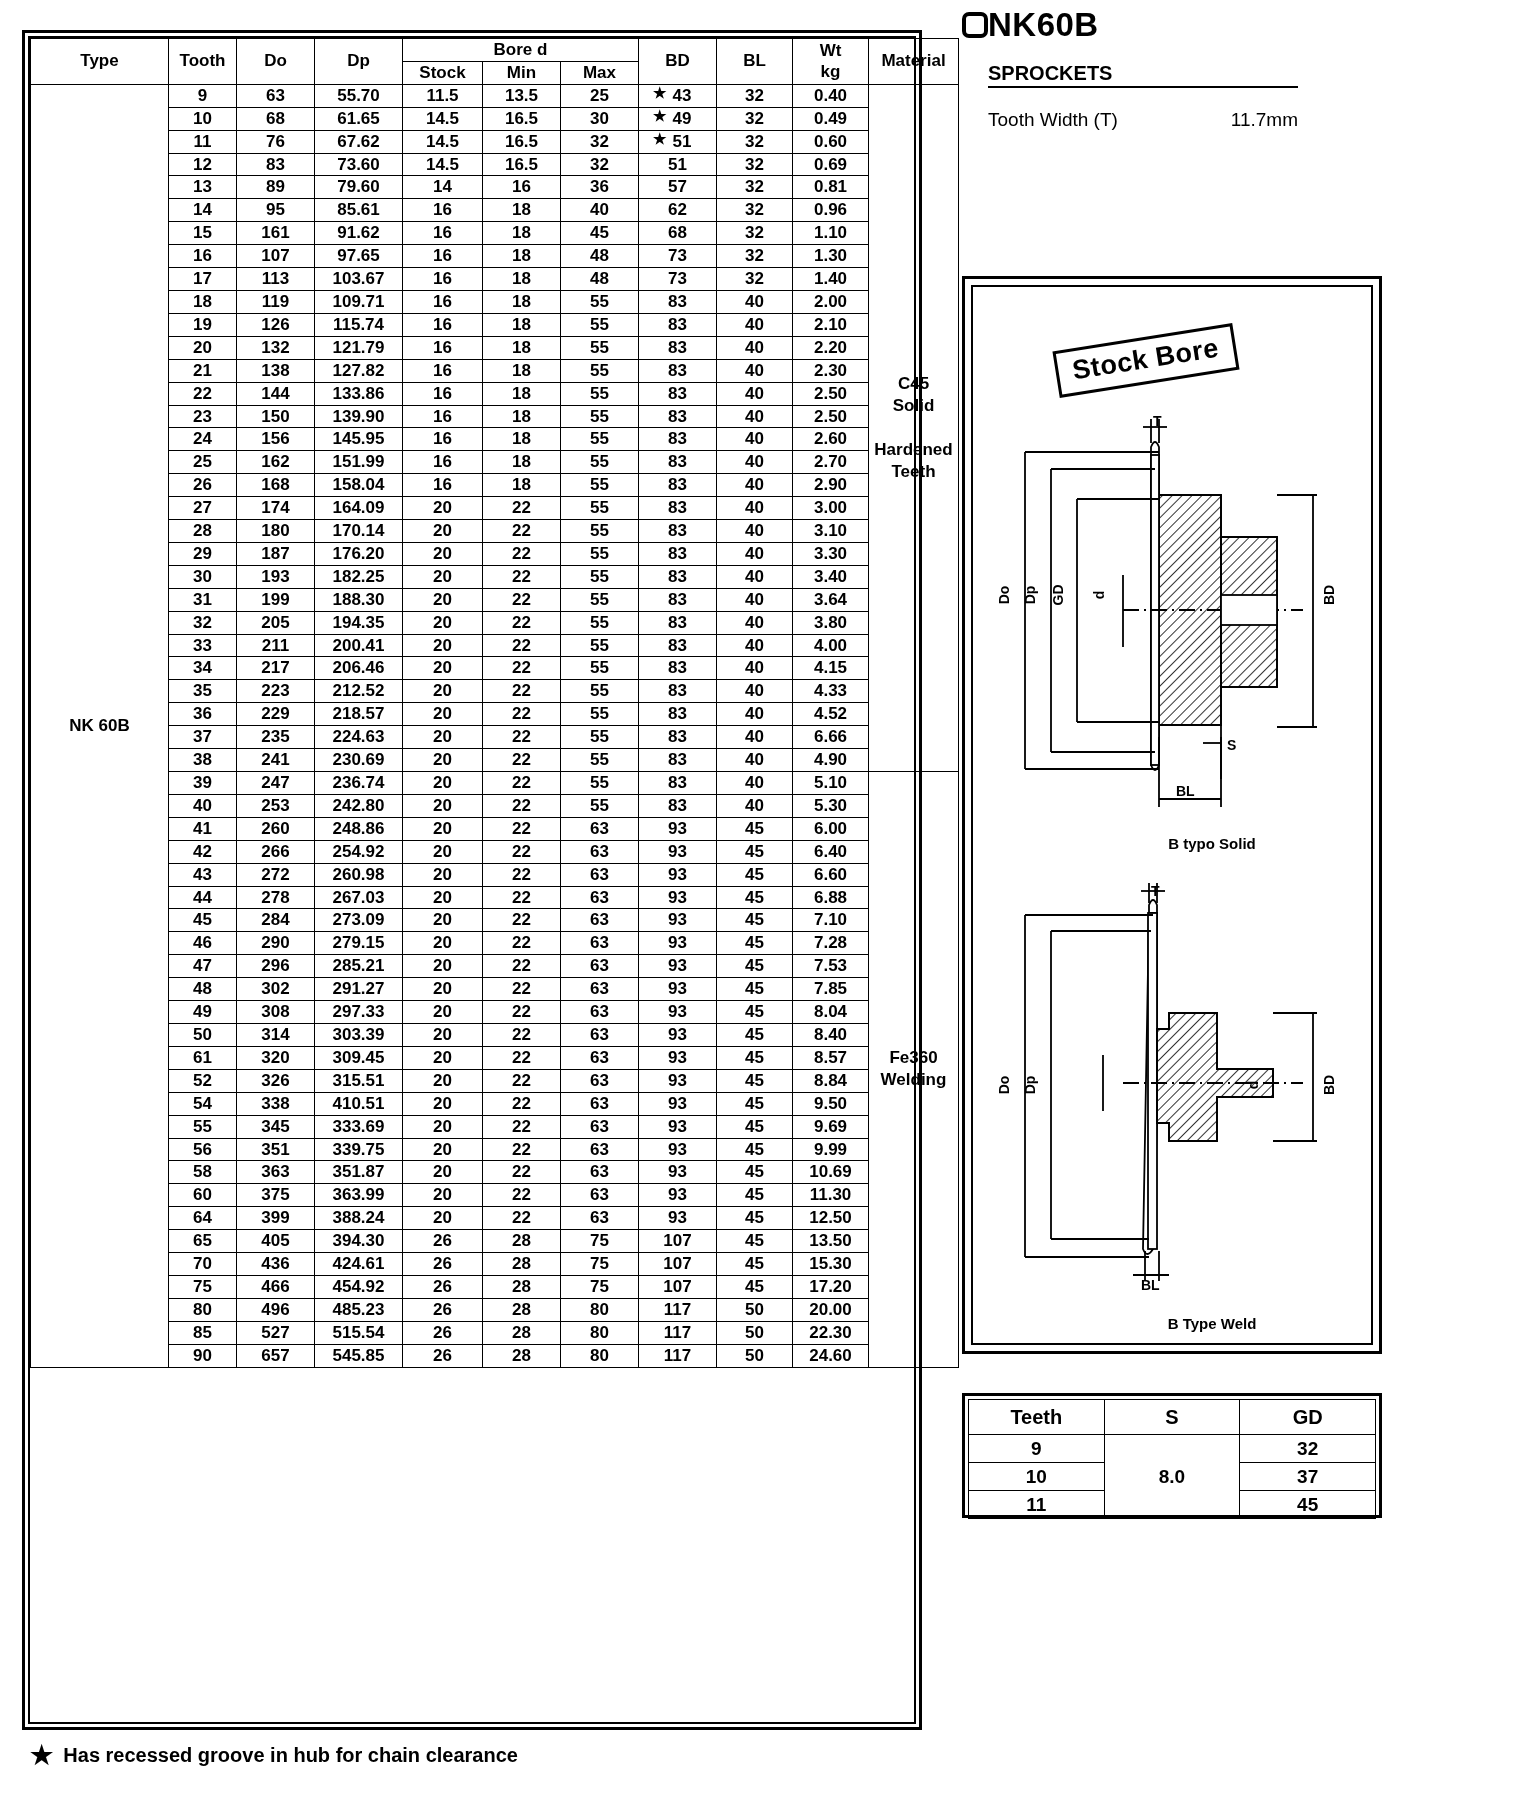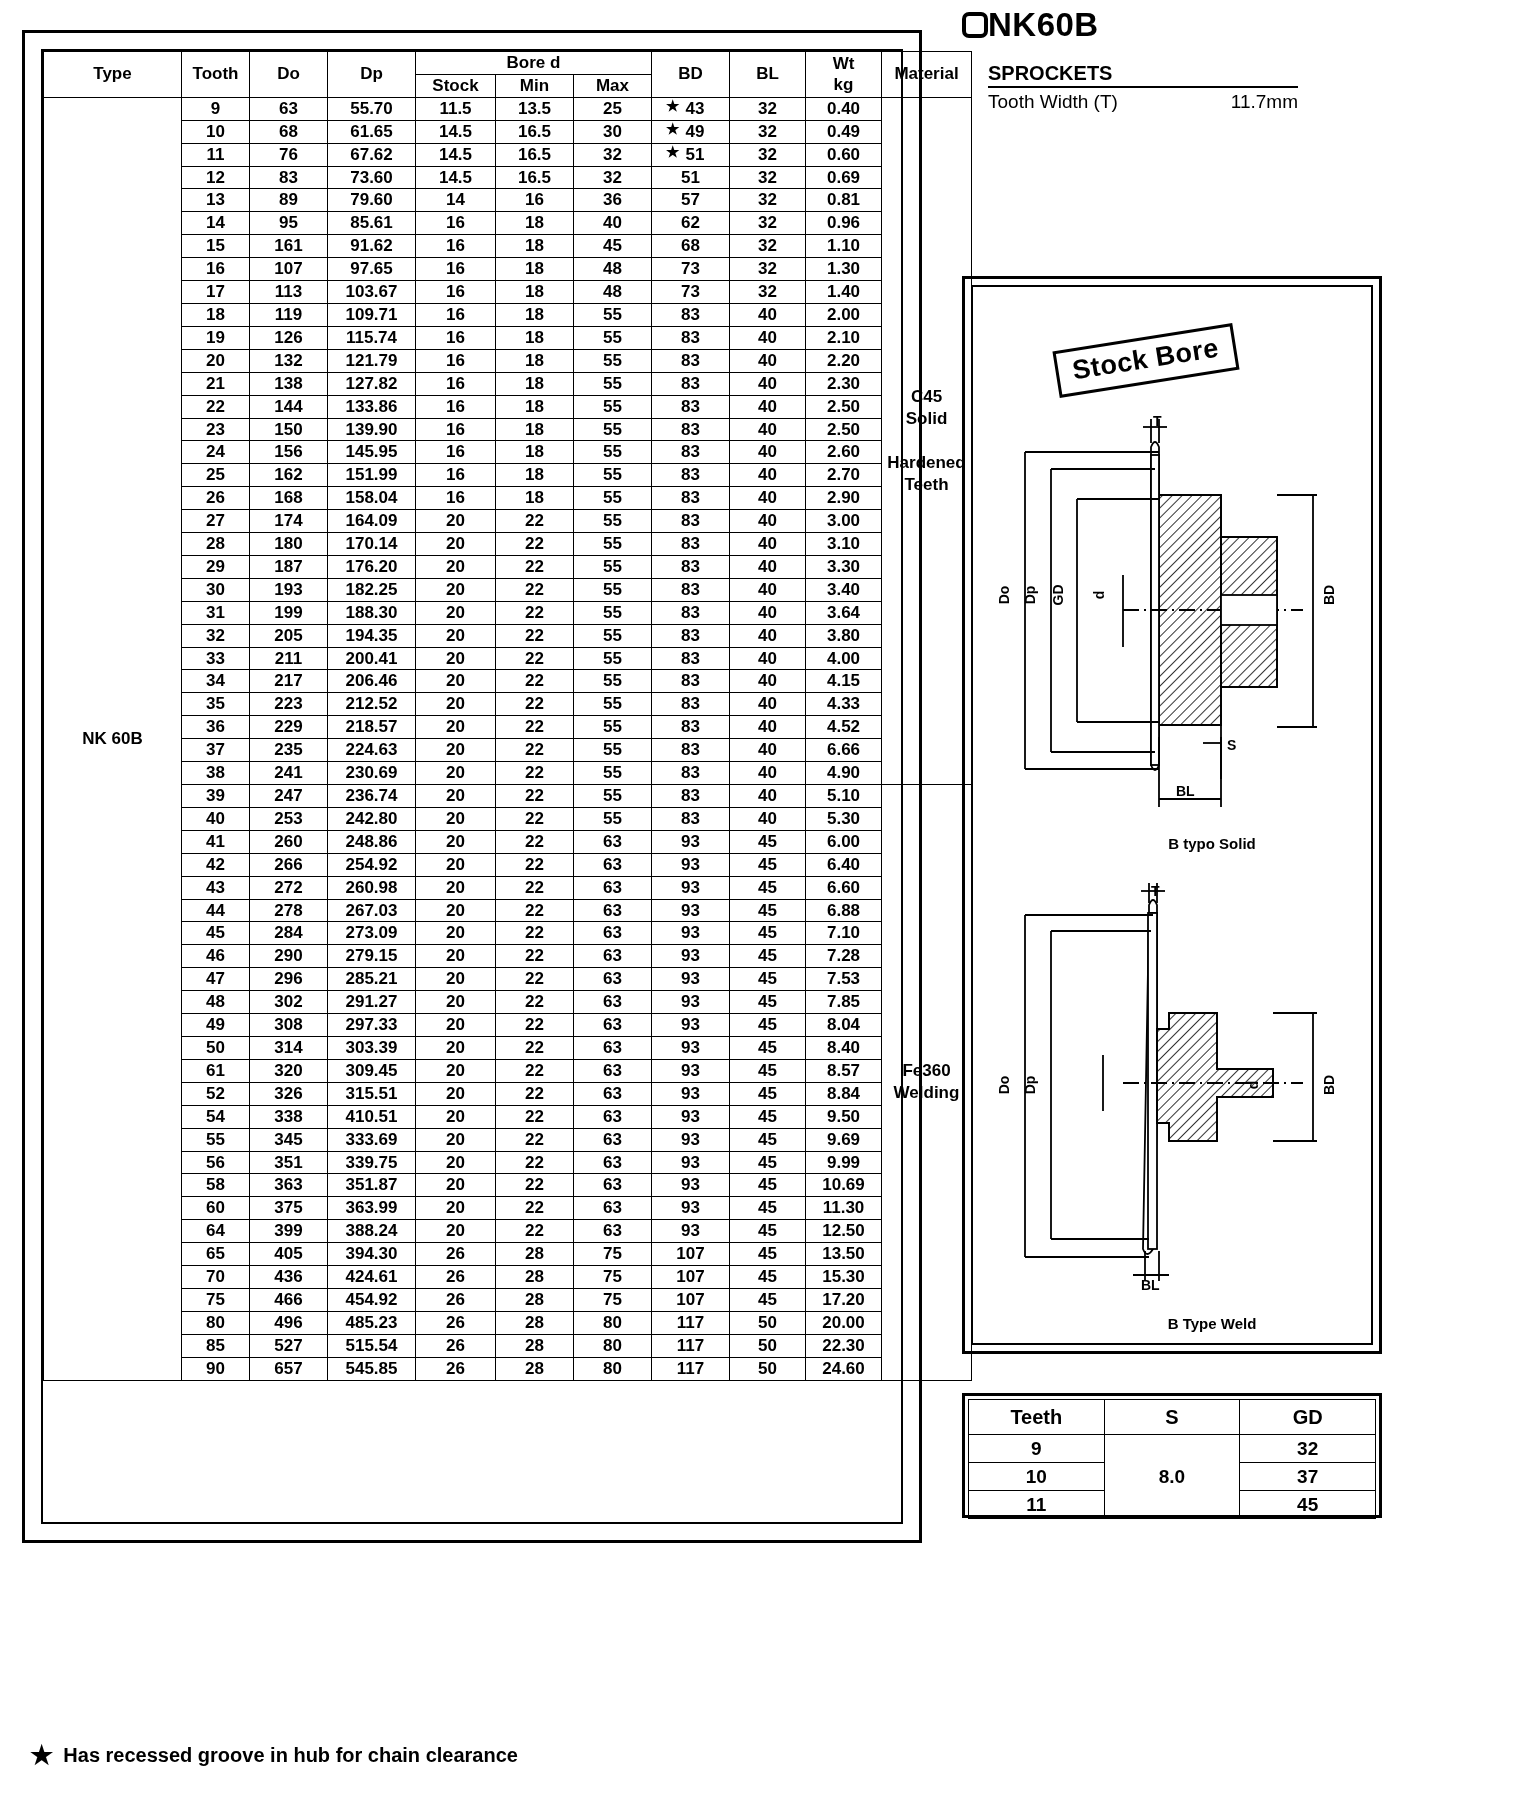--- a/index.html
+++ b/index.html
@@ -4,24 +4,24 @@
 <style>
   html,body{margin:0;padding:0;background:#fff;}
   body{
     width:1536px;height:1799px;position:relative;
     font-family:"Liberation Sans",sans-serif;
     color:#000;
     -webkit-font-smoothing:none;
   }
   
   #main-table-wrap{
-    position:absolute;left:22px;top:30px;width:900px;height:1513px;
+    position:absolute;left:22px;top:30px;width:900px;height:1700px;
     border:3px solid #000;
     box-sizing:border-box;
-    padding:16px;
+    padding:3px;
   }
   #main-table-inner{
     border:2px solid #000;width:100%;height:100%;box-sizing:border-box;
     display:flex;flex-direction:column;
   }
   table.spec{
     border-collapse:collapse;width:100%;table-layout:fixed;
   }
   table.spec td, table.spec th{
     border:1px solid #000;
@@ -81,21 +81,21 @@
   #title-box{
     width:26px;height:26px;border:4px solid #000;border-radius:7px;box-sizing:border-box;
   }
   #title-text{font-size:33px;font-weight:bold;letter-spacing:.5px;}
 
   .specblock{position:absolute;left:36px;width:310px;}
   .spec-head{
     font-size:20px;font-weight:bold;border-bottom:2.5px solid #000;padding-bottom:1px;
   }
   .spec-line{
-    display:flex;justify-content:space-between;font-size:19px;margin-top:3px;
+    display:flex;justify-content:space-between;font-size:19px;margin-top:21px;
   }
   .spec-line .lbl{white-space:nowrap;}
   .spec-line .val{white-space:nowrap;}
 
   
   #draw-panel{
     position:absolute;left:10px;top:276px;width:420px;height:1078px;
     border:3px solid #000;box-sizing:border-box;
   }
   #draw-inner{position:absolute;inset:6px;border:2px solid #000;}

